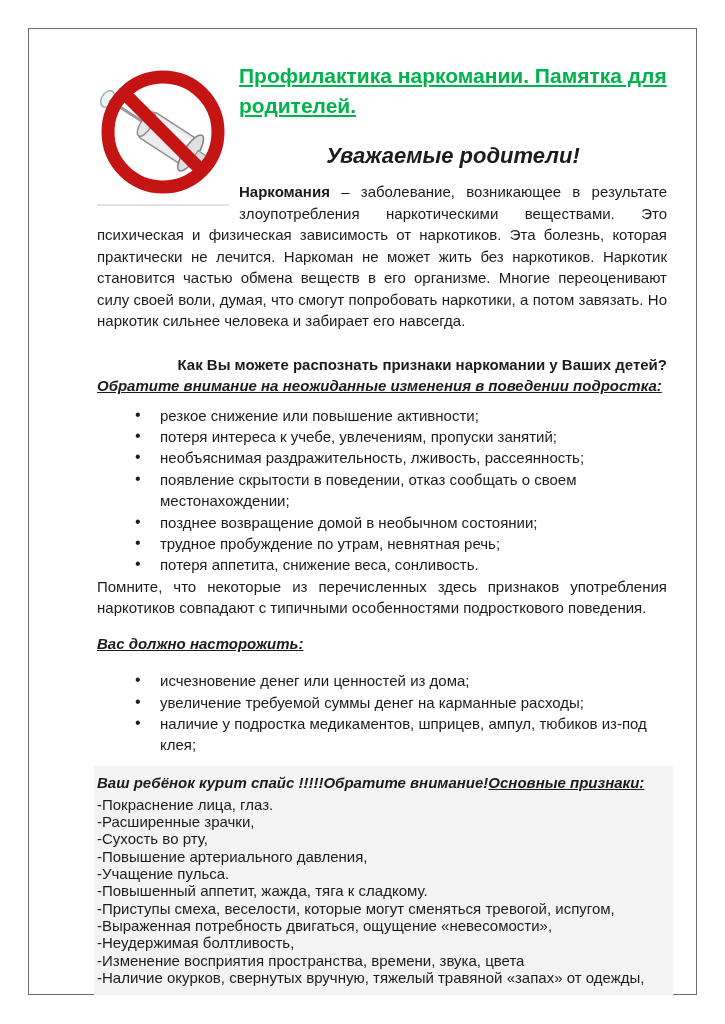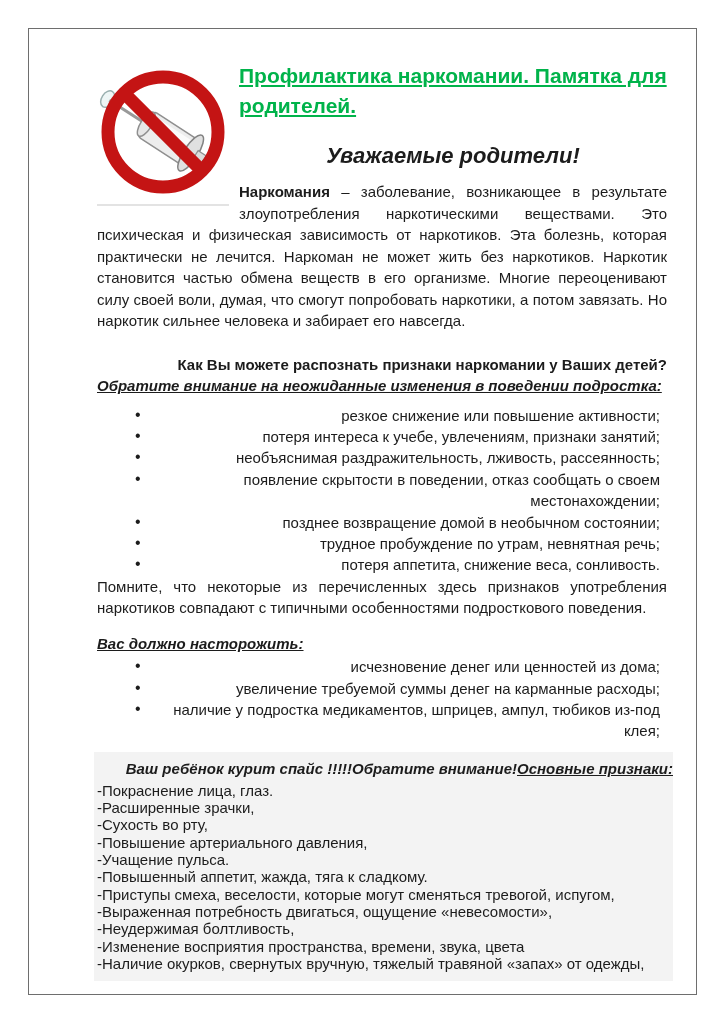--- a/index.html
+++ b/index.html
@@ -31,32 +31,32 @@
   p.intro { text-align:justify; margin:8px 0 0; }
   .clearfix { clear:both; }
 
   h2.sec-heading { font-size:15px; line-height:21.5px; font-weight:bold; margin:22px 0 0;text-align:right; }
   h3.sub-heading {
     font-size:15px; line-height:21.5px; font-weight:bold; font-style:italic;
     text-decoration:underline; margin:0;
   }
   h3.alert-heading { margin-top:14px; }
 
-  ul.bullets { list-style:none; margin:8px 0 0 36px; padding:0; font-size:15px; line-height:21.4px;text-align:right; }
+  ul.bullets { list-style:none; margin:8px 0 0 36px; padding:0; font-size:15px; line-height:21.4px; }
   ul.bullets li { position:relative; padding-left:27px; max-width:500px; }
   ul.bullets li::before { content:"\2022"; position:absolute; left:2px; top:-1px; font-size:16px; }
-  ul.alert-list { margin-top:2px; }
+  ul.alert-list { margin-top:16px; }
 
   p.note { text-align:justify; margin:0; }
 
   .spice {
     background:#f3f3f3; margin:10px 0 0 -3px; width:579px;
     padding:7px 0 9px 3px; box-sizing:border-box;
   }
-  .spice-heading { font-size:15px; line-height:20px; font-weight:bold; font-style:italic; margin-bottom:3px;text-align:right; }
+  .spice-heading { font-size:15px; line-height:20px; font-weight:bold; font-style:italic; margin-bottom:3px; }
   .spice-heading .u { text-decoration:underline; }
   .spice-lines > div { font-size:15px; line-height:17.3px; }
 </style>
 </head>
 <body>
 
 <div class="canvas">
   <div class="page-frame">
     <div class="content">
 
@@ -83,21 +83,21 @@
 
       <p class="intro body-text"><b>Наркомания</b><span> – заболевание, возникающее в результате злоупотребления наркотическими веществами. Это психическая и физическая зависимость от наркотиков. Эта болезнь, которая практически не лечится. Наркоман не может жить без наркотиков. Наркотик становится частью обмена веществ в его организме. Многие переоценивают силу своей воли, думая, что смогут попробовать наркотики, а потом завязать. Но наркотик сильнее человека и забирает его навсегда.</span></p>
 
       <div class="clearfix"></div>
 
       <h2 class="sec-heading">Как Вы можете распознать признаки наркомании у Ваших детей?</h2>
       <h3 class="sub-heading">Обратите внимание на неожиданные изменения в поведении подростка:</h3>
 
       <ul class="bullets">
           <li>резкое снижение или повышение активности;</li>
-          <li>потеря интереса к учебе, увлечениям, признаки занятий;</li>
+          <li>потеря интереса к учебе, увлечениям, пропуски занятий;</li>
           <li>необъяснимая раздражительность, лживость, рассеянность;</li>
           <li>появление скрытости в поведении, отказ сообщать о своем местонахождении;</li>
           <li>позднее возвращение домой в необычном состоянии;</li>
           <li>трудное пробуждение по утрам, невнятная речь;</li>
           <li>потеря аппетита, снижение веса, сонливость.</li>
         </ul>
 
       <p class="note body-text">Помните, что некоторые из перечисленных здесь признаков употребления наркотиков совпадают с типичными особенностями подросткового поведения.</p>
 
       <h3 class="sub-heading alert-heading">Вас должно насторожить:</h3>

